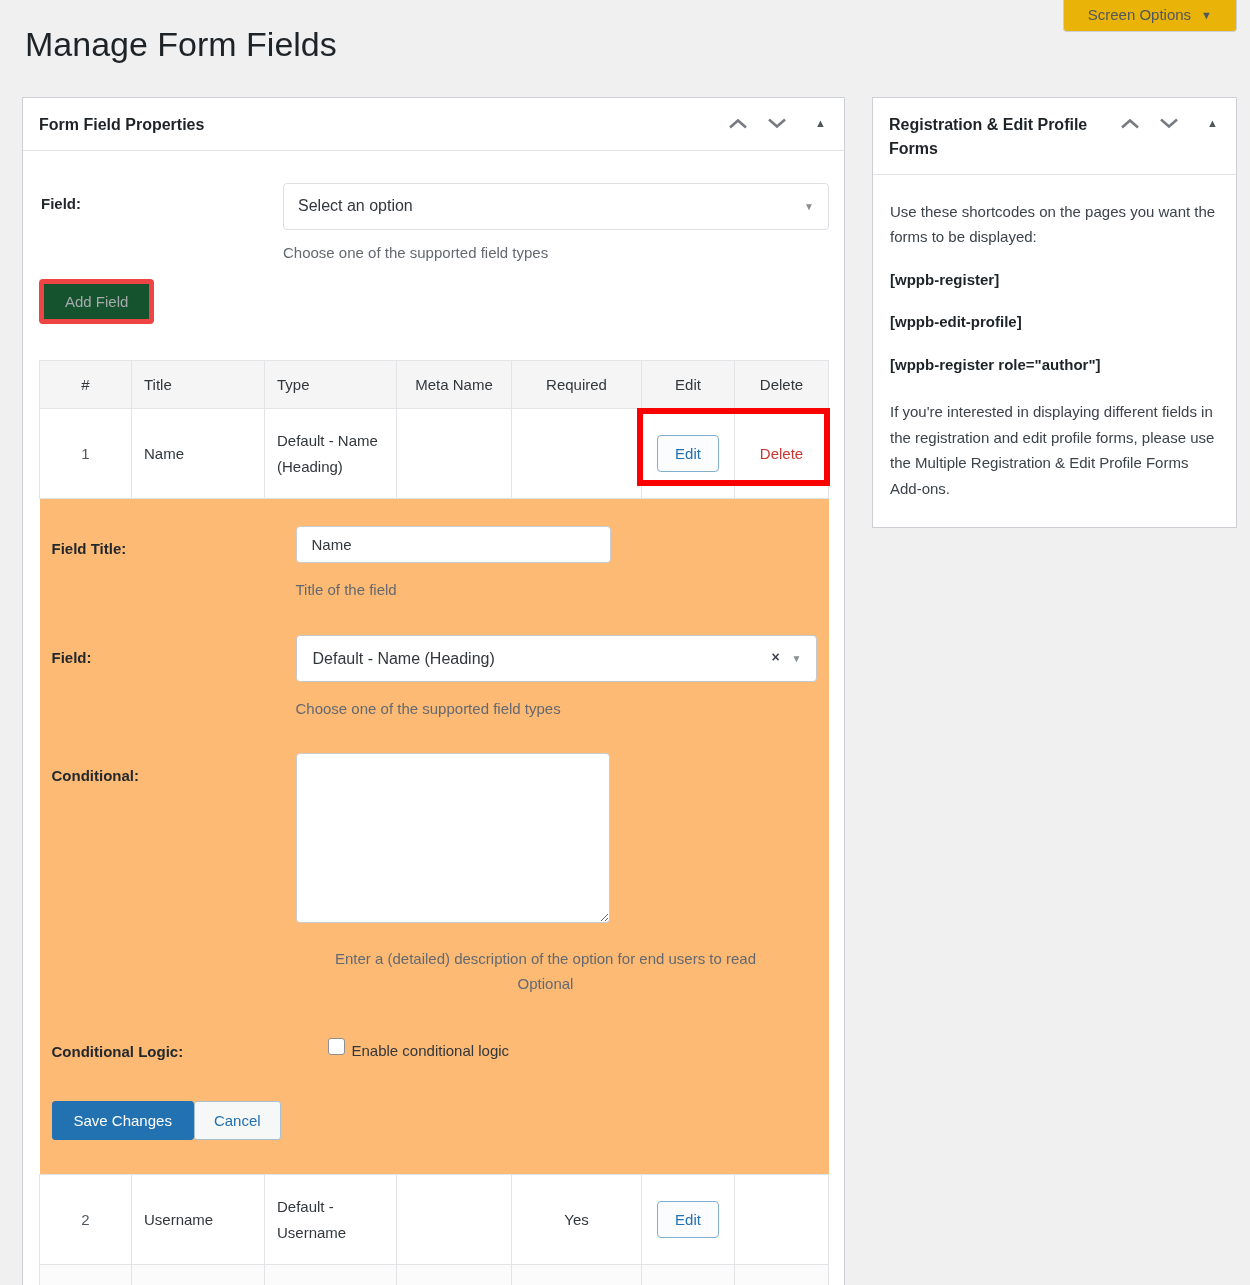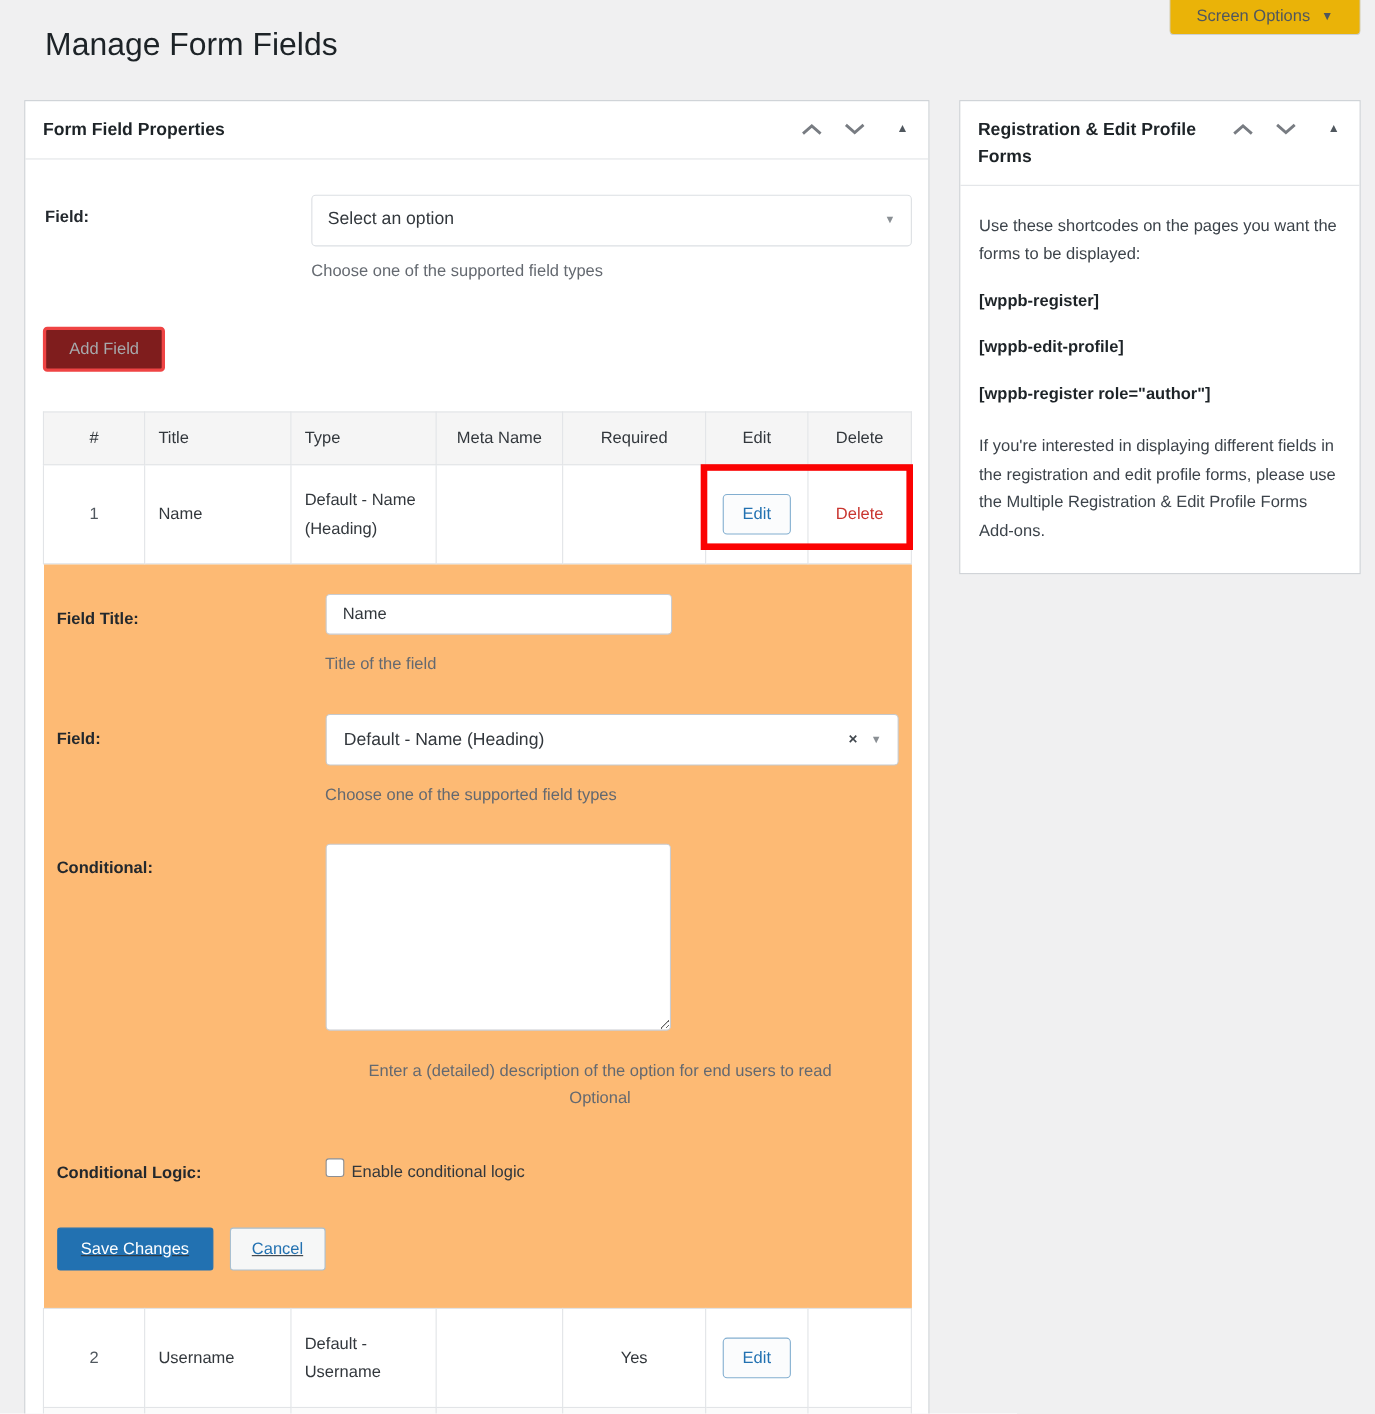--- a/index.html
+++ b/index.html
@@ -20,22 +20,22 @@
     border-radius: 0 0 4px 4px;
     padding: 6px 24px 8px 24px;
     color: #50575e; font-size: 15px;
     cursor: pointer;
     display: flex; align-items: center; gap: 10px;
   }
   .screen-options .caret { font-size: 11px; color: #50575e; }
 
   
   .page-title {
-    font-size: 29px; font-weight: 400; color: #1d2327;
-    margin: 24px 0 0 41px; line-height: 1.2;
+    font-size: 34px; font-weight: 400; color: #1d2327;
+    margin: 24px 0 0 25px; line-height: 1.2;
   }
 
   
   .columns { display: flex; align-items: flex-start; gap: 27px; margin: 32px 13px 0 22px; }
 
   .postbox {
     background: #fff;
     border: 1px solid #ccd0d4;
   }
   .main-panel { width: 823px; min-height: 1200px; }
@@ -64,23 +64,23 @@
     width: 546px; height: 47px;
     border: 1px solid #dcdfe3; border-radius: 4px; background: #fff;
     display: flex; align-items: center;
     padding: 0 14px; font-size: 16px; color: #32373c;
     cursor: pointer;
   }
   .big-select .grow { flex: 1; }
   .sel-caret { color: #8a8f94; font-size: 10px; }
 
   .add-field-btn {
-    margin-top: 42px;
-    background: #7f1d1d; color: #a7aaad;
-    border: 3px solid #ef4444; border-radius: 4px;
+    margin-top: 18px;
+    background: #14532d; color: #a7aaad;
+    border: 5px solid #ef4444; border-radius: 4px;
     padding: 9px 21px; font-size: 15px;
     cursor: default;
   }
 
   
   .table-wrap { position: relative; margin-top: 36px; }
   table { border-collapse: collapse; width: 789px; table-layout: fixed; }
   th, td { border: 1px solid #e2e4e7; padding: 11px 12px; font-weight: 400; font-size: 15px; color: #32373c; vertical-align: middle; line-height: 1.7; }
   thead th { background: #f5f5f5; }
   .c-center { text-align: center; }
@@ -127,28 +127,28 @@
 
   .desc-textarea {
     width: 314px; height: 170px;
     border: 1px solid #c9ccd1; border-radius: 4px;
     padding: 8px 10px; font-size: 15px;
     font-family: "Liberation Sans", "DejaVu Sans", sans-serif;
     resize: both;
   }
   .hint2 { color: #646970; margin-top: 15px; line-height: 1.7; width: 500px; text-align: center; }
 
-  .cl-row { margin-bottom: 16px; }
+  .cl-row { margin-bottom: 16px; gap: 32px; }
   .cl-control { display: flex; align-items: flex-start; gap: 7px; padding-top: 9px; }
   .wp-checkbox {
     width: 17px; height: 17px; background: #fff;
     border: 1px solid #8c8f94; border-radius: 3px; cursor: pointer; flex: none;
   }
 
-  .buttons-row { display: flex; gap: 15px; padding-left: 12px; margin-top: 37px; text-decoration: underline; }
+  .buttons-row { display: flex; padding-left: 12px; margin-top: 37px; }
   .save-btn {
     background: #2271b1; color: #fff; border: 1px solid #2271b1; border-radius: 3px;
     padding: 10px 21px; font-size: 15px; cursor: pointer;
   }
   .cancel-btn {
     background: #f6f7f7; color: #2271b1; border: 1px solid #a9c0d1; border-radius: 3px;
     padding: 10px 19px; font-size: 15px; cursor: pointer;
   }
 
   

